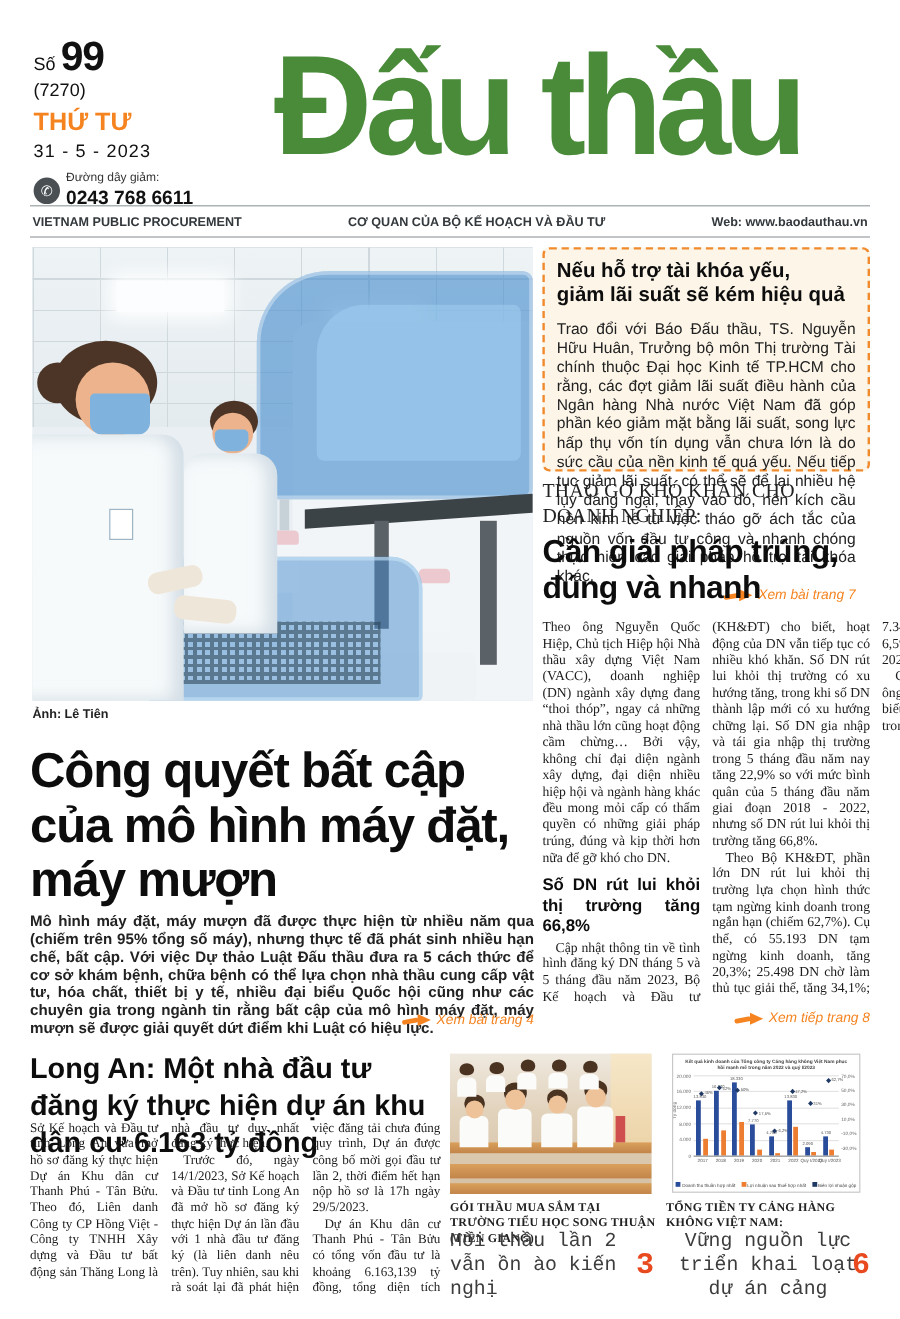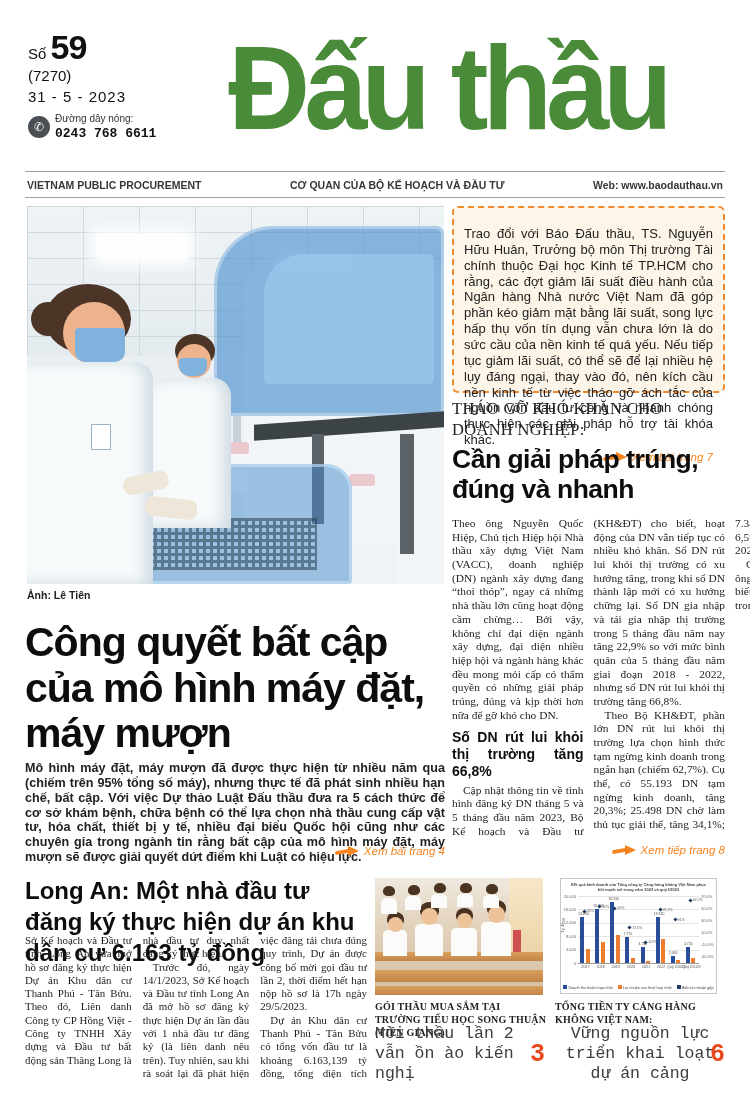--- a/index.html
+++ b/index.html
@@ -12,21 +12,21 @@
   .mast-left { left:28px; top:28px; width:138px; }
   .issue-line { font-size:15px; color:#111; }
   .issue-line .num { font-size:34px; font-weight:bold; letter-spacing:-1px; }
   .issue-code { font-size:15px; color:#111; margin-top:0px; }
   .weekday { font-size:21px; font-weight:bold; color:#f5831f; margin-top:6px; letter-spacing:0px; }
   .mast-date { font-size:15px; color:#111; margin-top:4px; letter-spacing:1px; }
   .hotline { margin-top:8px; display:flex; align-items:center; gap:5px; }
   .phone-ic { width:22px; height:22px; border-radius:50%; background:#4a4f54; color:#fff;
               display:flex; align-items:center; justify-content:center; font-size:12px; }
   .hotline-txt { font-size:10px; color:#333; line-height:1.25; }
-  .hotline-txt b { font-size:13px; color:#111;font-family:Liberation Mono, monospace; }
+  .hotline-txt b { font-size:16px; color:#111; }
   .logo { left:160px; top:18px; width:575px; height:150px; text-align:center;
           font-weight:bold; font-size:118px; line-height:140px; color:#4a8b3a;
           letter-spacing:-6px; transform:scaleX(.96); transform-origin:center; }
 
   .infobar { left:25px; top:171px; width:700px; border-top:1px solid #9aa0a4;
              border-bottom:1px solid #9aa0a4; padding:7px 2px 6px 2px;
              display:flex; justify-content:space-between; font-size:10.5px; font-weight:bold; color:#33383c; }
 
   
   .lead-photo { left:27px; top:206px; width:417px; height:378px; overflow:hidden;
@@ -150,28 +150,29 @@
   .kid-head { border-radius:50%; background:#eec39a; }
   .kid-hair { border-radius:50% 50% 40% 40%; background:#4b3322; }
   .redband { background:#cf4f4f; }
 </style>
 </head>
 <body>
 
 <div class="abs mast-left">
   <div class="issue-line">
     <span>Số</span>
-    <span class="num">59</span>
+    <span class="num">99</span>
   </div>
   <div class="issue-code">(7270)</div>
+  <div class="weekday">THỨ TƯ</div>
   <div class="mast-date">31 - 5 - 2023</div>
   <div class="hotline">
     <span class="phone-ic">✆</span>
     <span class="hotline-txt">
-      <span>Đường dây nóng:</span><br>
+      <span>Đường dây giảm:</span><br>
       <b>0243 768 6611</b>
     </span>
   </div>
 </div>
 <div class="abs logo">Đấu thầu</div>
 
 <div class="abs infobar">
   <span>VIETNAM PUBLIC PROCUREMENT</span>
   <span>CƠ QUAN CỦA BỘ KẾ HOẠCH VÀ ĐẦU TƯ</span>
   <span>Web: www.baodauthau.vn</span>
@@ -221,20 +222,24 @@
 <h1 class="abs lead-headline">Công quyết bất cập của mô hình máy đặt, máy mượn</h1>
 <p class="abs lead-lede">Mô hình máy đặt, máy mượn đã được thực hiện từ nhiều năm qua (chiếm trên 95% tổng số máy), nhưng thực tế đã phát sinh nhiều hạn chế, bất cập. Với việc Dự thảo Luật Đấu thầu đưa ra 5 cách thức để cơ sở khám bệnh, chữa bệnh có thể lựa chọn nhà thầu cung cấp vật tư, hóa chất, thiết bị y tế, nhiều đại biểu Quốc hội cũng như các chuyên gia trong ngành tin rằng bất cập của mô hình máy đặt, máy mượn sẽ được giải quyết dứt điểm khi Luật có hiệu lực.</p>
 <div class="abs more4">
   <span class="more">
       <span class="arrow"></span>
     <span>Xem bài trang 4</span>
     </span>
 </div>
 
 <div class="abs box">
+  <div class="box-title">
+    <span>Nếu hỗ trợ tài khóa yếu,</span><br>
+    <span>giảm lãi suất sẽ kém hiệu quả</span>
+  </div>
   <div class="box-body">Trao đổi với Báo Đấu thầu, TS. Nguyễn Hữu Huân, Trưởng bộ môn Thị trường Tài chính thuộc Đại học Kinh tế TP.HCM cho rằng, các đợt giảm lãi suất điều hành của Ngân hàng Nhà nước Việt Nam đã góp phần kéo giảm mặt bằng lãi suất, song lực hấp thụ vốn tín dụng vẫn chưa lớn là do sức cầu của nền kinh tế quá yếu. Nếu tiếp tục giảm lãi suất, có thể sẽ để lại nhiều hệ lụy đáng ngại, thay vào đó, nên kích cầu nền kinh tế từ việc tháo gỡ ách tắc của nguồn vốn đầu tư công và nhanh chóng thực hiện các giải pháp hỗ trợ tài khóa khác.</div>
   <div class="box-more">
     <span class="more">
         <span class="arrow"></span>
       <span>Xem bài trang 7</span>
       </span>
   </div>
 </div>
 
 <div class="abs dn-kicker">THÁO GỠ KHÓ KHĂN CHO DOANH NGHIỆP:</div>

